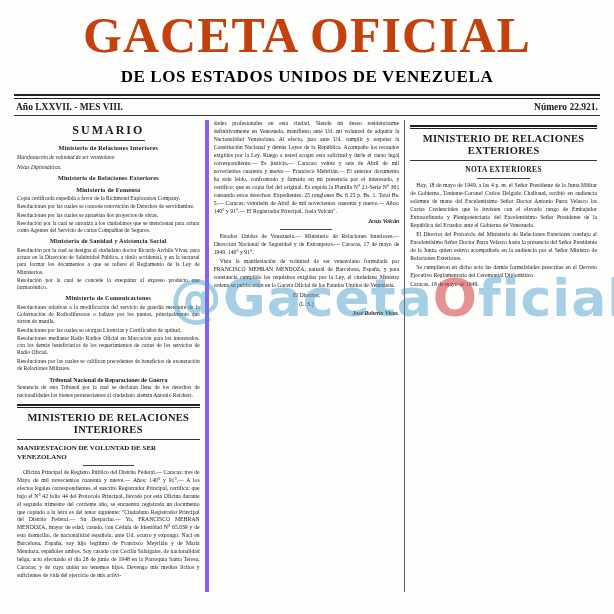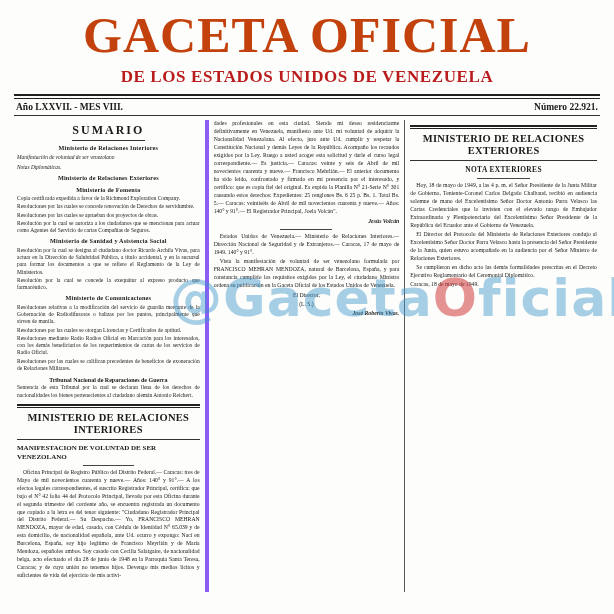--- a/index.html
+++ b/index.html
@@ -62,21 +62,21 @@
     line-height: 1.02;
     margin: 2px 0 0 0;
     color: #c2410c;
   }
   .gaceta-sub {
     font-family: "Liberation Serif", serif;
     font-weight: bold;
     font-size: 17px;
     letter-spacing: 0.6px;
     margin-top: 6px;
-    color: #b91c1c;
+    color: #000000;
   }
   .rule-double {
     margin: 7px 14px 0 14px;
     border-top: 2px solid #222;
     border-bottom: 1px solid #222;
     height: 2px;
   }
   .issue-line {
     display: flex;
     justify-content: space-between;

